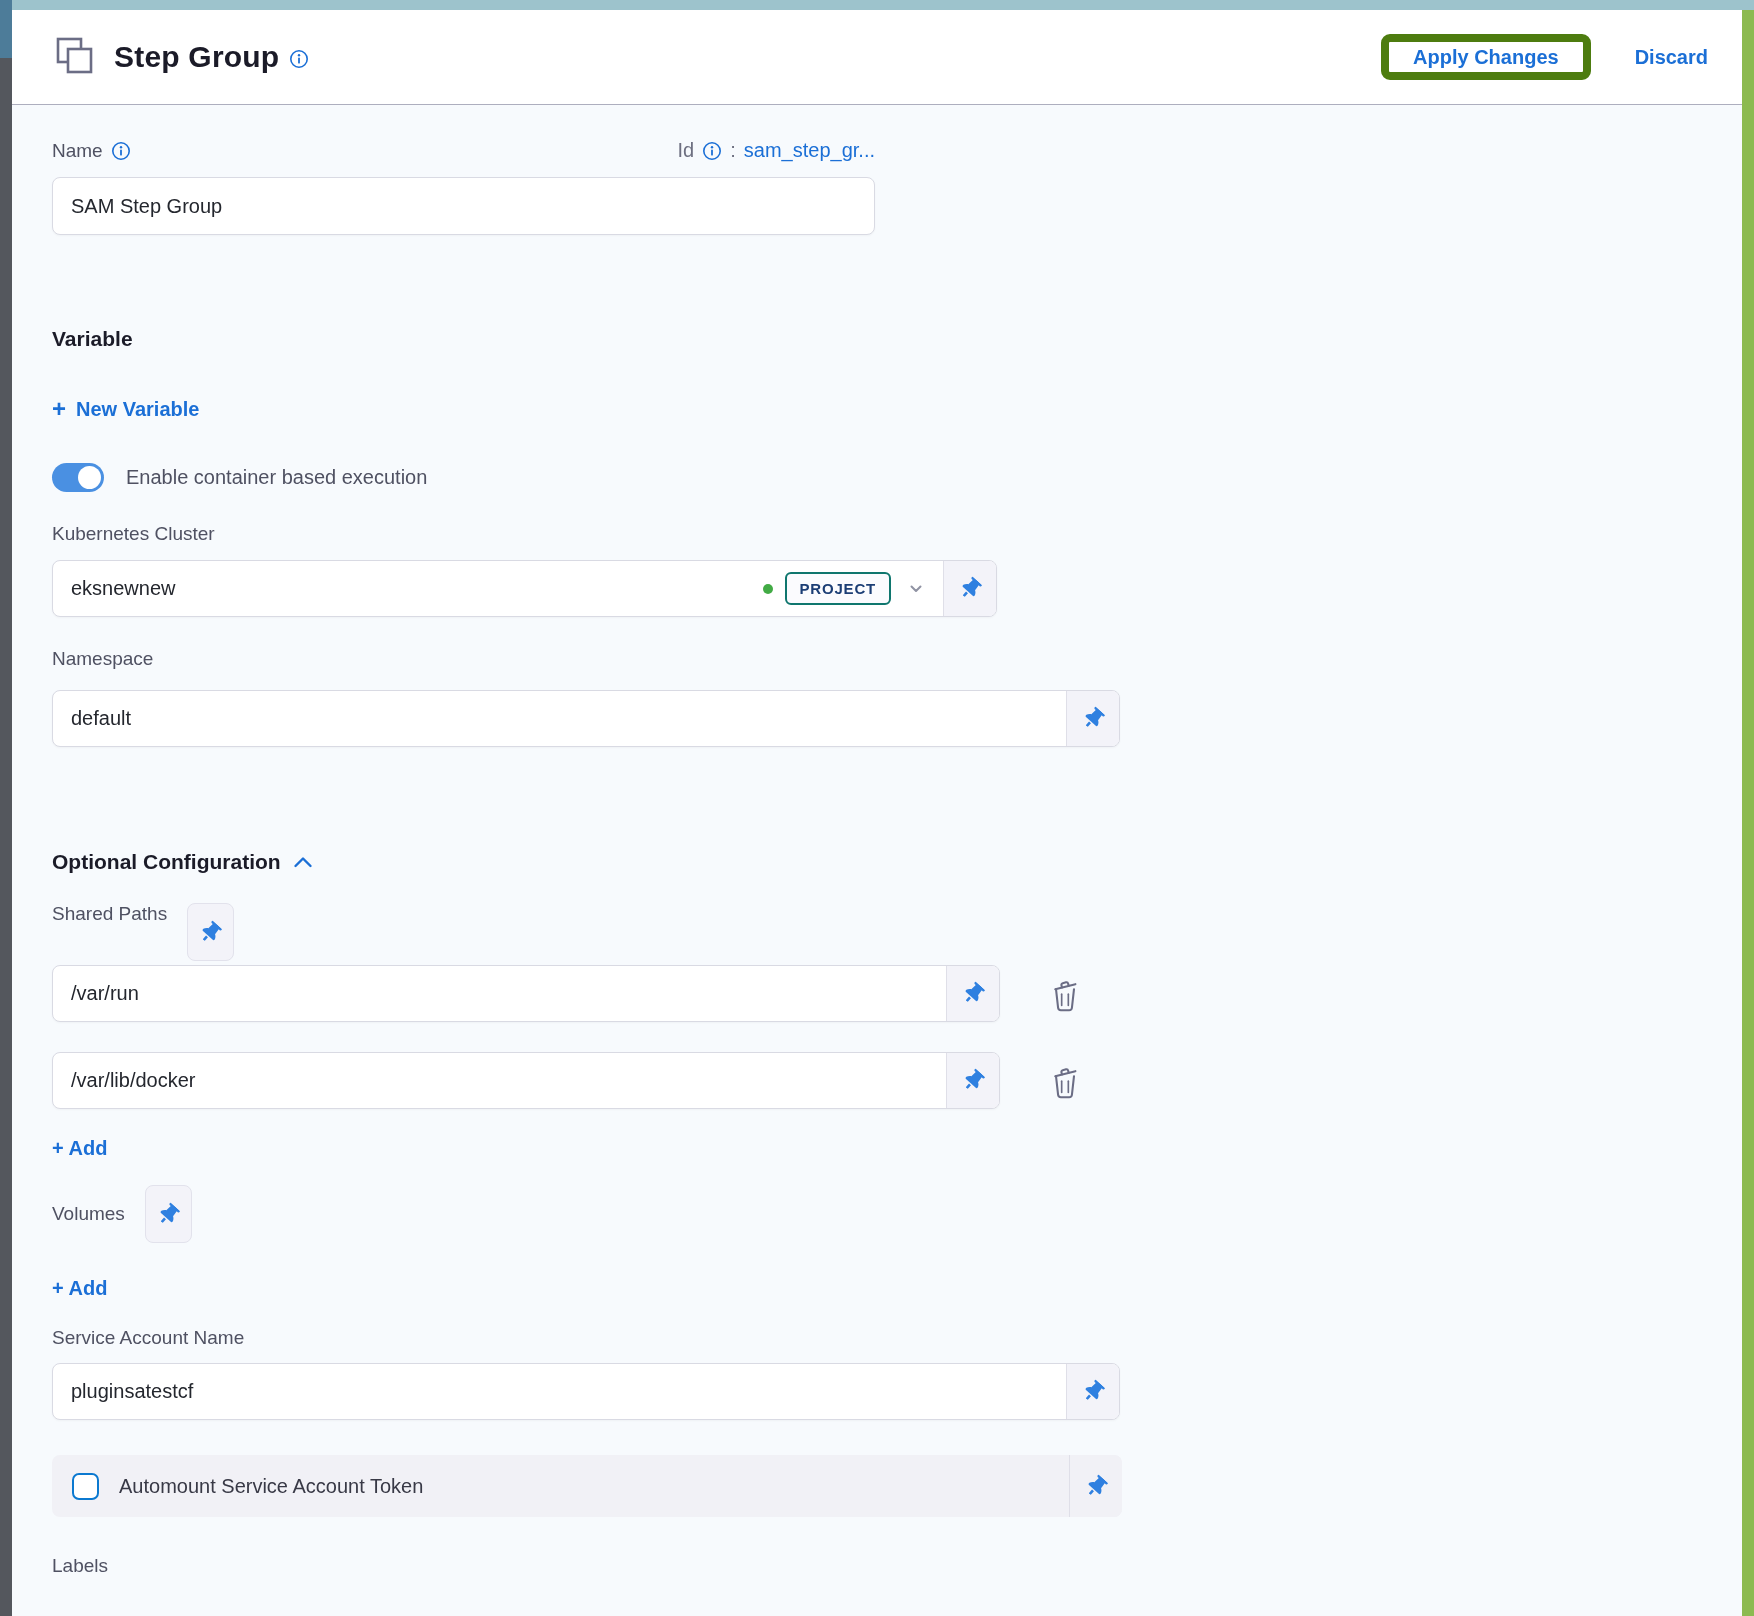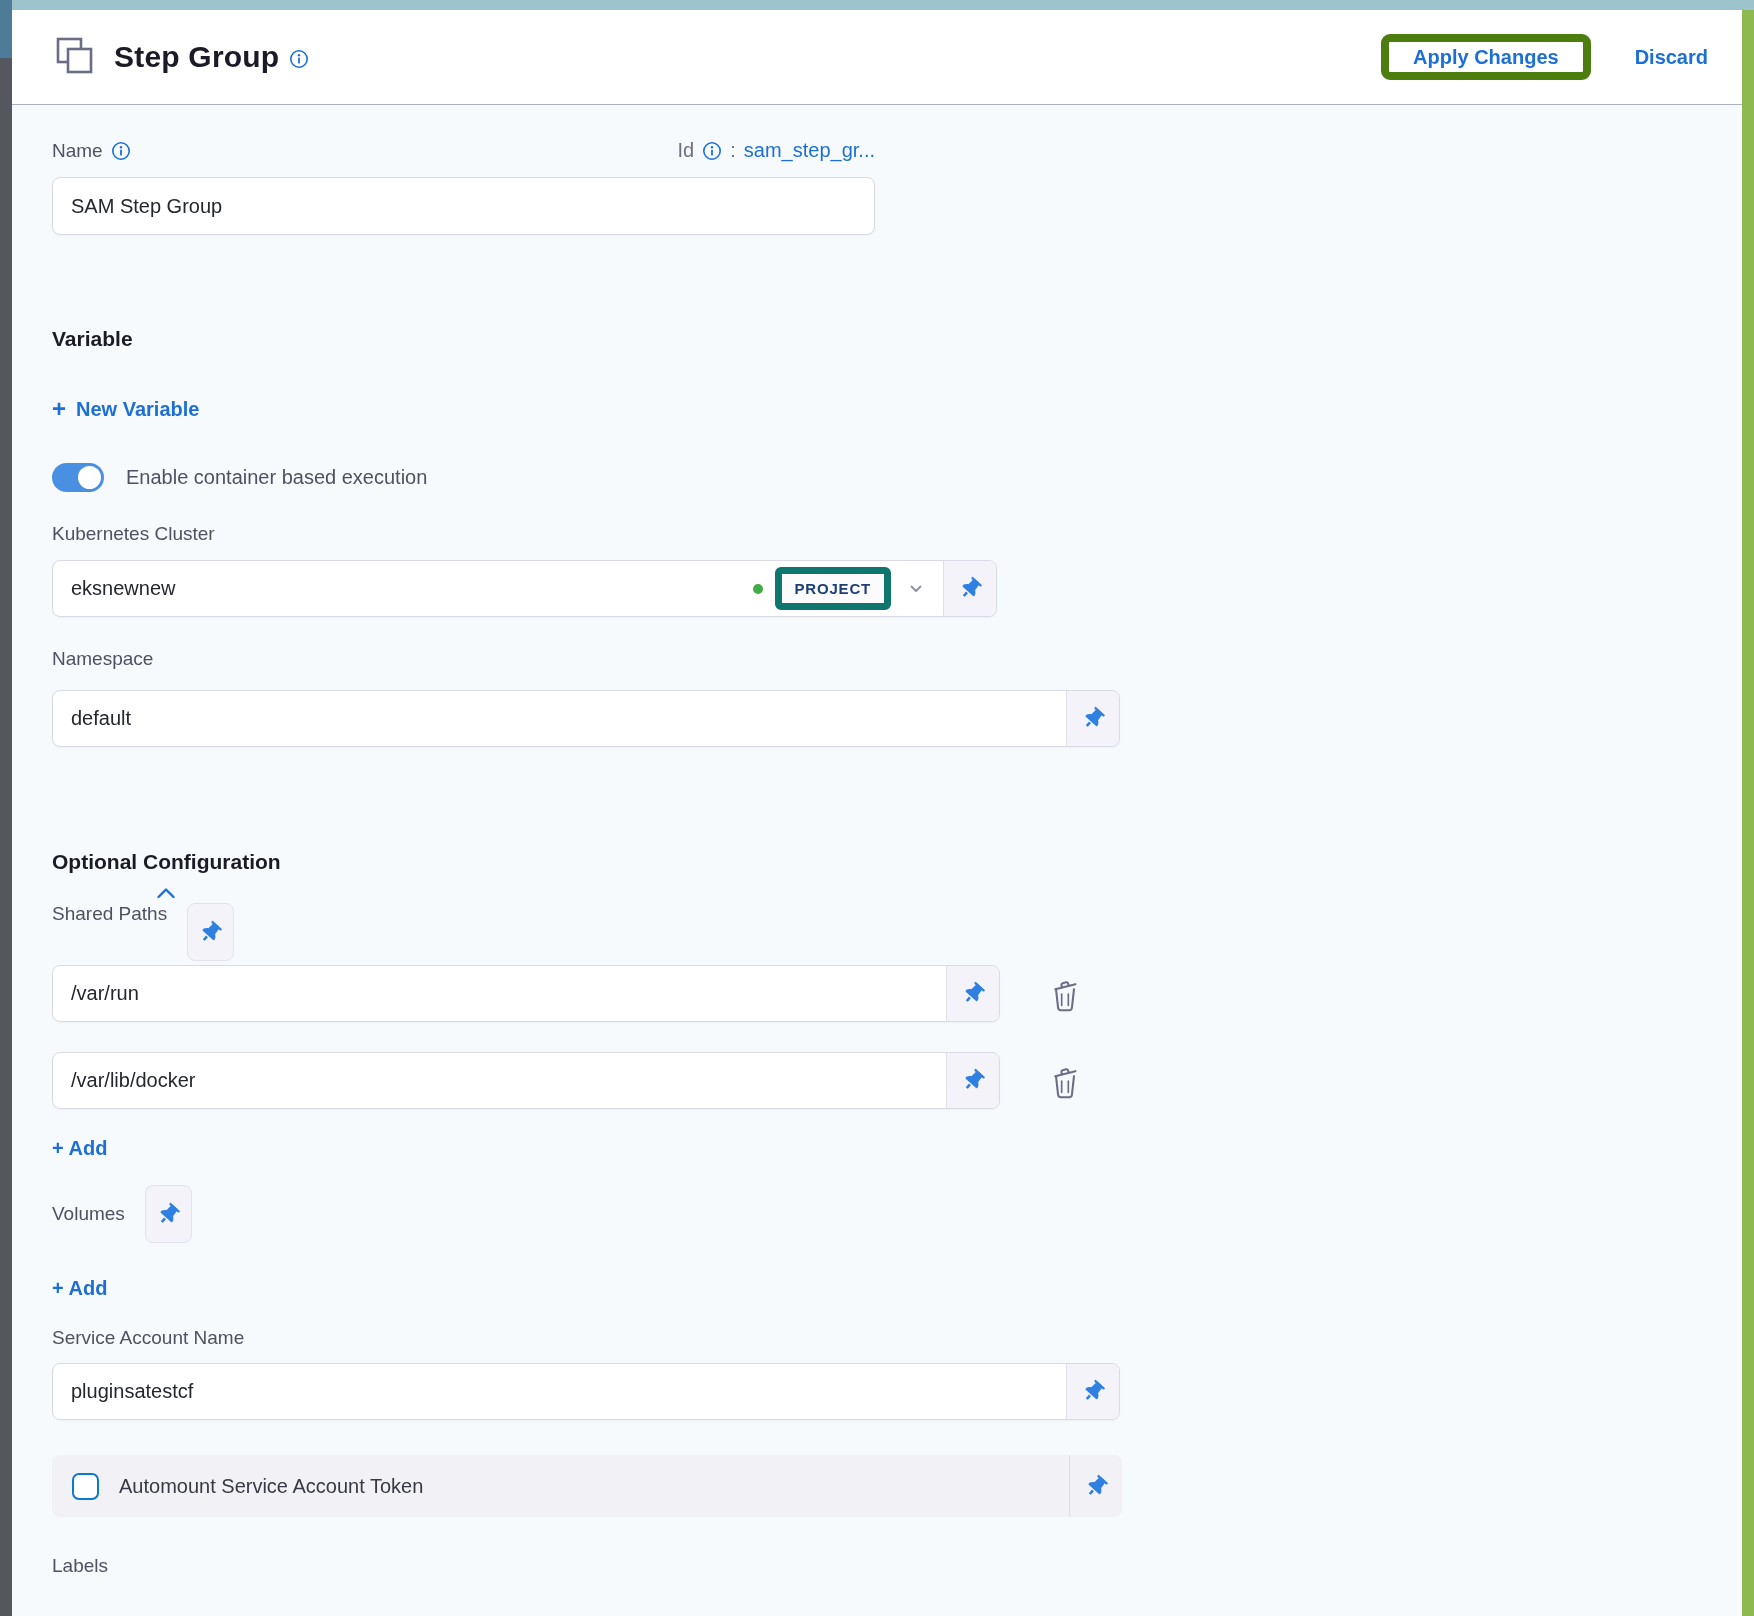--- a/index.html
+++ b/index.html
@@ -58,31 +58,31 @@
   .toggle .knob { position:absolute; top:3px; right:3px; width:23px; height:23px; border-radius:50%; background:#ffffff; }
   .toggle-label { font-size:20px; color:#4f5162; }
 
   .k8s-label { top:418px; }
   .cluster-group { top:455px; width:945px; height:57px; }
   .input-group { display:flex; align-items:stretch; border:1px solid #d9dae3; border-radius:8px;
                  background:#ffffff; overflow:hidden; box-shadow:0 1px 2px rgba(40,41,61,0.04); }
   .input-group .grow-input { flex:1; display:flex; align-items:center; padding:0 14px 0 18px; gap:12px; min-width:0; }
   .grow-input input { border:none; outline:none; font-size:20px; color:#24272e; font-family:inherit; flex:1; min-width:0; background:transparent; height:100%; }
   .scope-dot { width:10px; height:10px; border-radius:50%; background:#42ab45; flex:0 0 auto; }
-  .scope-badge { border:7px solid #0f766e; background:#fbfbfe; color:#1c3e75; font-size:15px; font-weight:bold;
+  .scope-badge { border:2px solid #0f766e; background:#fbfbfe; color:#1c3e75; font-size:15px; font-weight:bold;
                  letter-spacing:0.8px; border-radius:6px; padding:6px 13px; flex:0 0 auto; }
   .chev-down { width:18px; height:18px; flex:0 0 auto; margin:0 4px; }
   .pin-suffix { width:53px; flex:0 0 auto; background:#f3f3f9; border-left:1px solid #dfdfe8;
                 display:flex; align-items:center; justify-content:center; cursor:pointer; }
   .pin-svg { width:21px; height:21px; transform:rotate(42deg); }
 
   .ns-label { top:543px; }
   .ns-group { top:585px; width:1068px; height:57px; }
 
-  .opt-heading-row { top:745px; display:flex; align-items:center; gap:12px;flex-direction:column; }
+  .opt-heading-row { top:745px; display:flex; align-items:center; gap:12px; }
   .chev-up { width:20px; height:14px; }
 
   .shared-paths-row { top:798px; display:flex; align-items:flex-start; gap:20px; height:58px; }
   .pin-button { width:47px; height:58px; border:1px solid #e2e2ec; background:#f3f3f9; border-radius:8px;
                 display:flex; align-items:center; justify-content:center; cursor:pointer; }
 
   .path-row-1 { top:860px; }
   .path-row-2 { top:947px; }
   .path-group { width:948px; height:57px;gap:36px; }
   .trash-btn { position:absolute; background:none; border:none; cursor:pointer; padding:0; }

